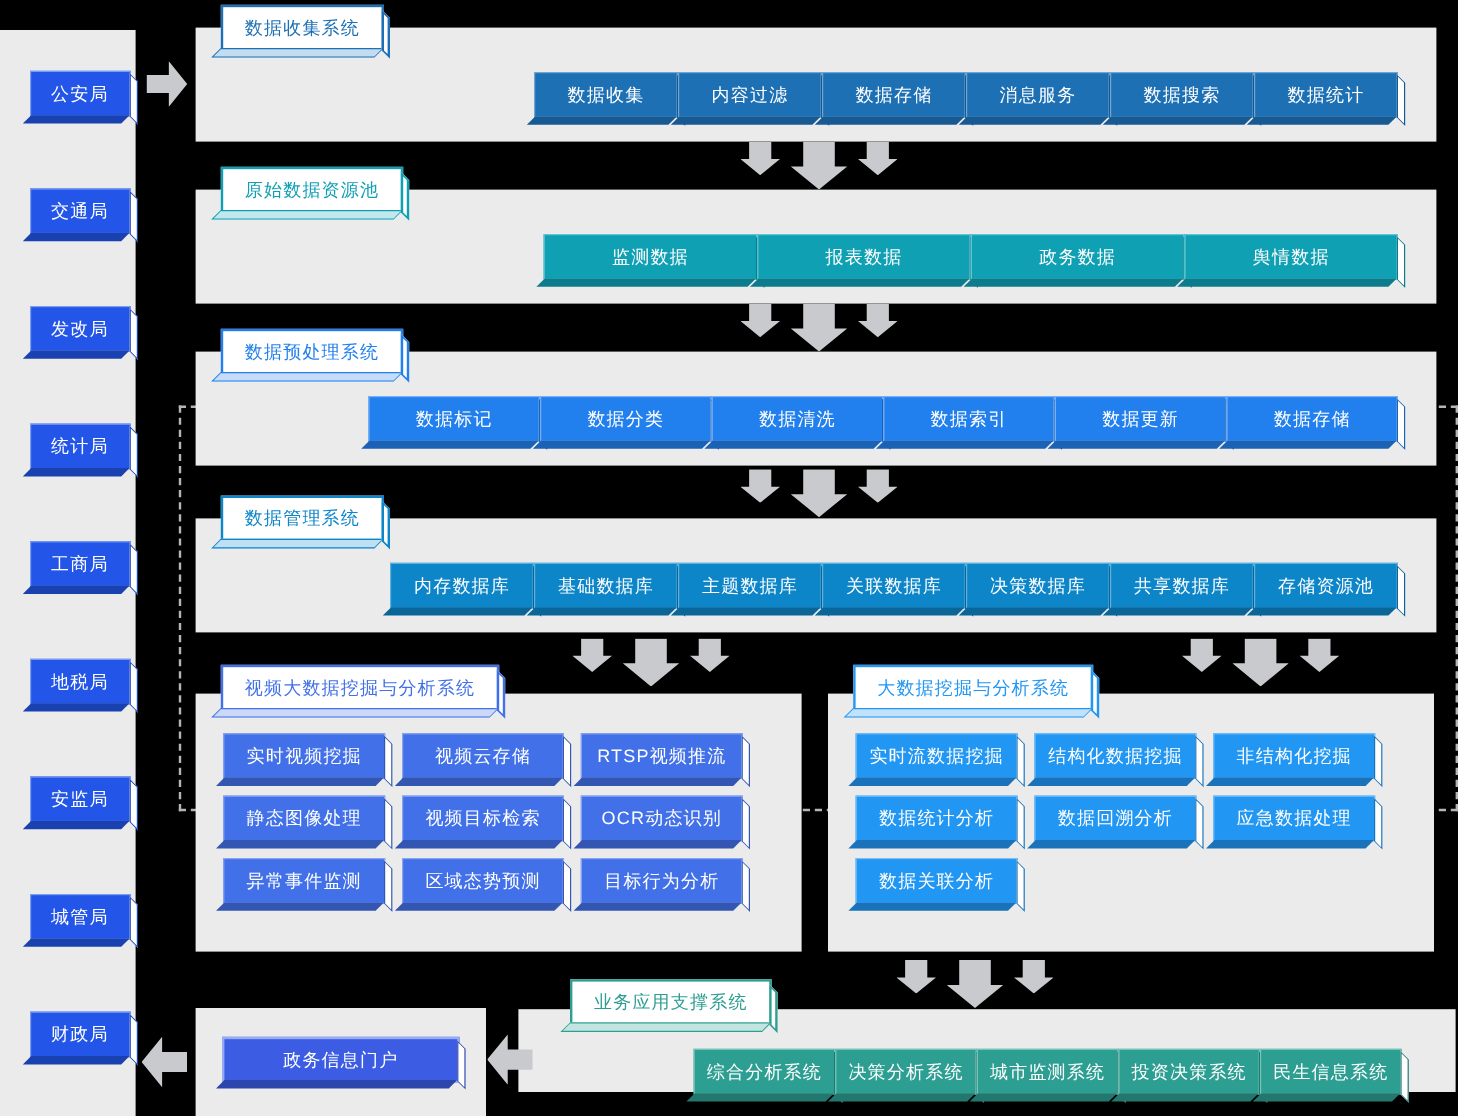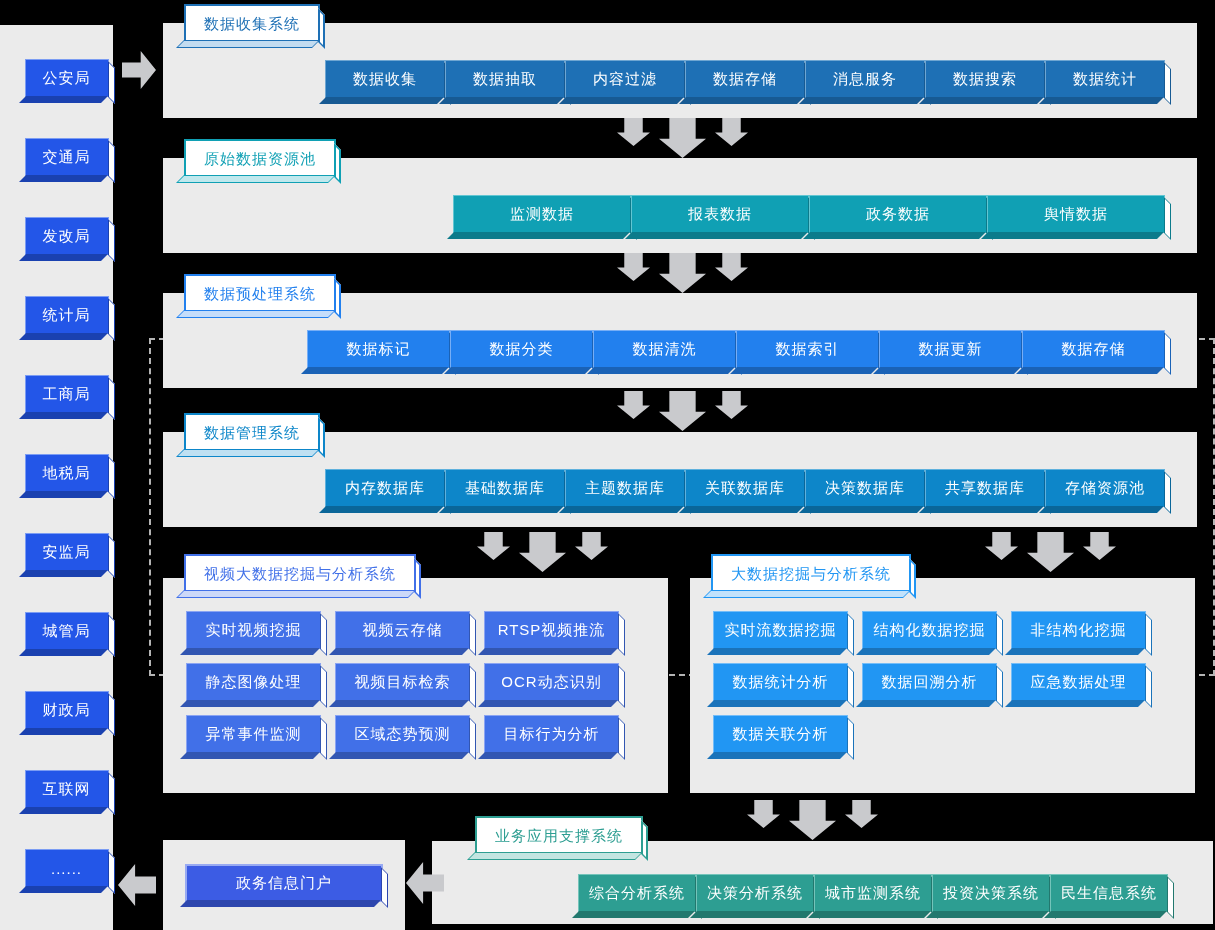--- a/index.html
+++ b/index.html
@@ -47,21 +47,21 @@
   .t-raw   {--face:#10a0b4;--edge:#62c6d2;--dark:#0c7b8b;--ltint:#c0e8ed;}
   .t-pre   {--face:#2280ee;--edge:#77aef6;--dark:#1a62b6;--ltint:#c5ddfa;}
   .t-mgmt  {--face:#0d86c9;--edge:#5fb1dd;--dark:#0a6699;--ltint:#bfe0f2;}
   .t-video {--face:#4170e8;--edge:#8ba4f2;--dark:#3256b2;--ltint:#ccd8f8;}
   .t-mine  {--face:#2196f3;--edge:#74bdf8;--dark:#1a73ba;--ltint:#c2e2fb;}
   .t-biz   {--face:#2d9e92;--edge:#74c4ba;--dark:#22786e;--ltint:#c2e5e1;}
   .t-portal{--face:#3c5ce4;--edge:#98aaf2;--dark:#2d46ae;--ltint:#ccd8f8;}
   
   .sidebar{left:0;top:25px;width:113px;height:905px;
     display:flex;flex-direction:column;align-items:center;
-    padding-top:34px;gap:41px;box-sizing:border-box;padding-left:20px;}
+    padding-top:34px;gap:60px;box-sizing:border-box;padding-left:20px;}
   .sidebar .box3d{--bw:84px;}
   .rowpanel{left:163px;width:1034px;height:95px;}
   .boxrow{position:absolute;left:23px;right:32px;top:37px;
     display:flex;justify-content:flex-end;}
   .grid3{position:absolute;left:23px;top:33px;display:grid;
     grid-template-columns:repeat(3,135px);column-gap:26px;row-gap:26px;gap:14px;}
   .grid3 .box3d{--bw:135px;}
   
   .arrow-trio{position:absolute;display:flex;gap:9px;align-items:flex-start;z-index:1;}
   .down-arrow{background:#c9cacd;
@@ -116,23 +116,20 @@
 
 <div class="right-arrow" style="left:122px;top:51px"></div>
 
 <div class="panel rowpanel" style="top:23px">
   <div class="label3d t-col" style="left:21px;top:-19px">数据收集系统</div>
   <div class="boxrow" style="--bw:120px">
       <div class="box3d t-col">
         <span>数据收集</span>
       </div>
       <div class="box3d t-col">
-        <span>数据抽取</span>
-      </div>
-      <div class="box3d t-col">
         <span>内容过滤</span>
       </div>
       <div class="box3d t-col">
         <span>数据存储</span>
       </div>
       <div class="box3d t-col">
         <span>消息服务</span>
       </div>
       <div class="box3d t-col">
         <span>数据搜索</span>
@@ -300,21 +297,21 @@
       </div>
     </div>
 </div>
 
 <div class="arrow-trio" style="left:747px;top:800px">
   <i class="down-arrow small"></i>
   <i class="down-arrow big"></i>
   <i class="down-arrow small"></i>
 </div>
 
-<div class="panel" style="left:432px;top:841px;width:781px;height:83px">
+<div class="panel" style="left:432px;top:841px;width:781px;height:69px">
   <div class="label3d t-biz" style="left:43px;top:-25px">业务应用支撑系统</div>
   <div class="boxrow" style="--bw:118px;left:43px;right:45px;top:33px">
       <div class="box3d t-biz">
         <span>综合分析系统</span>
       </div>
       <div class="box3d t-biz">
         <span>决策分析系统</span>
       </div>
       <div class="box3d t-biz">
         <span>城市监测系统</span>

